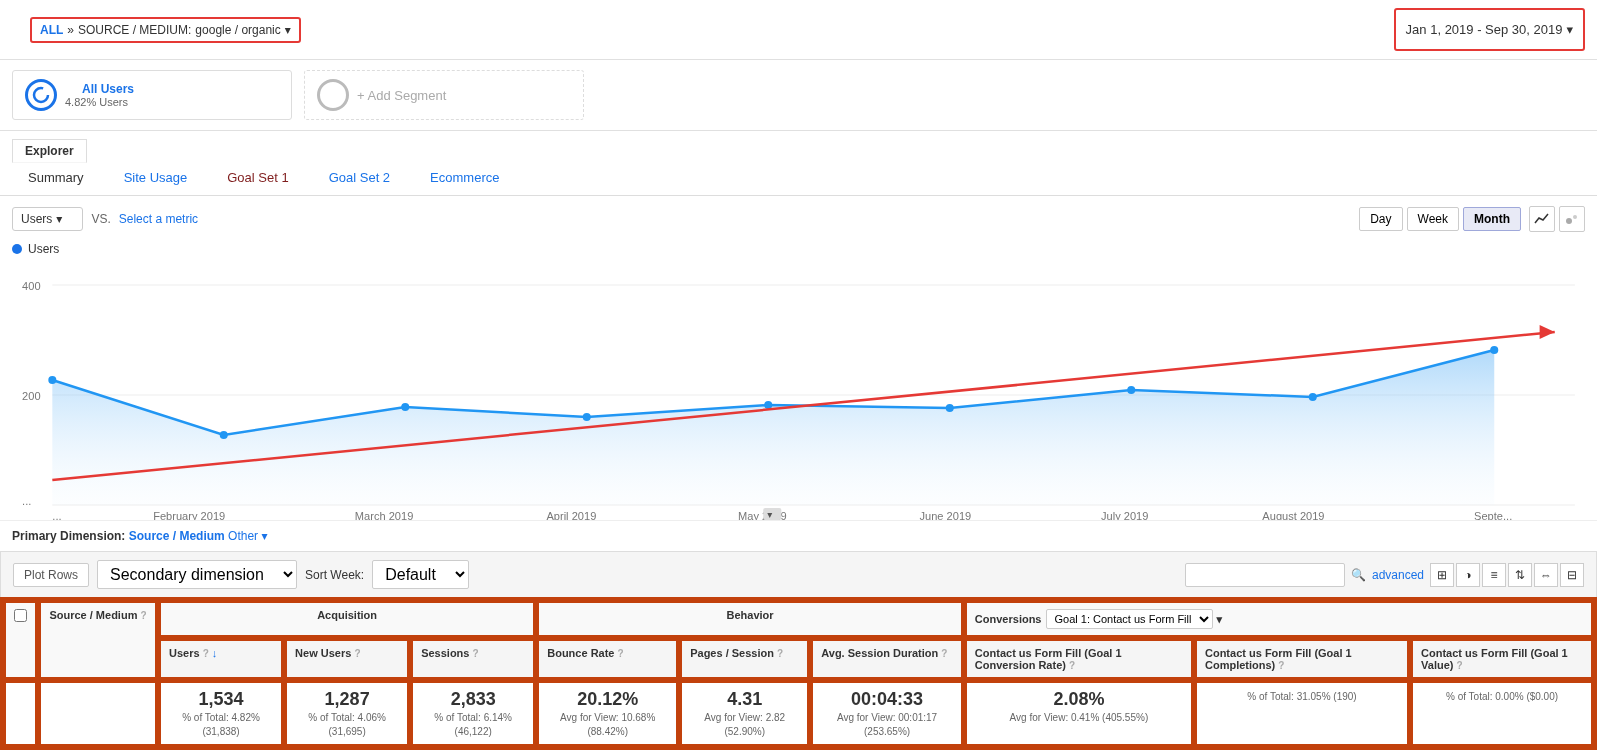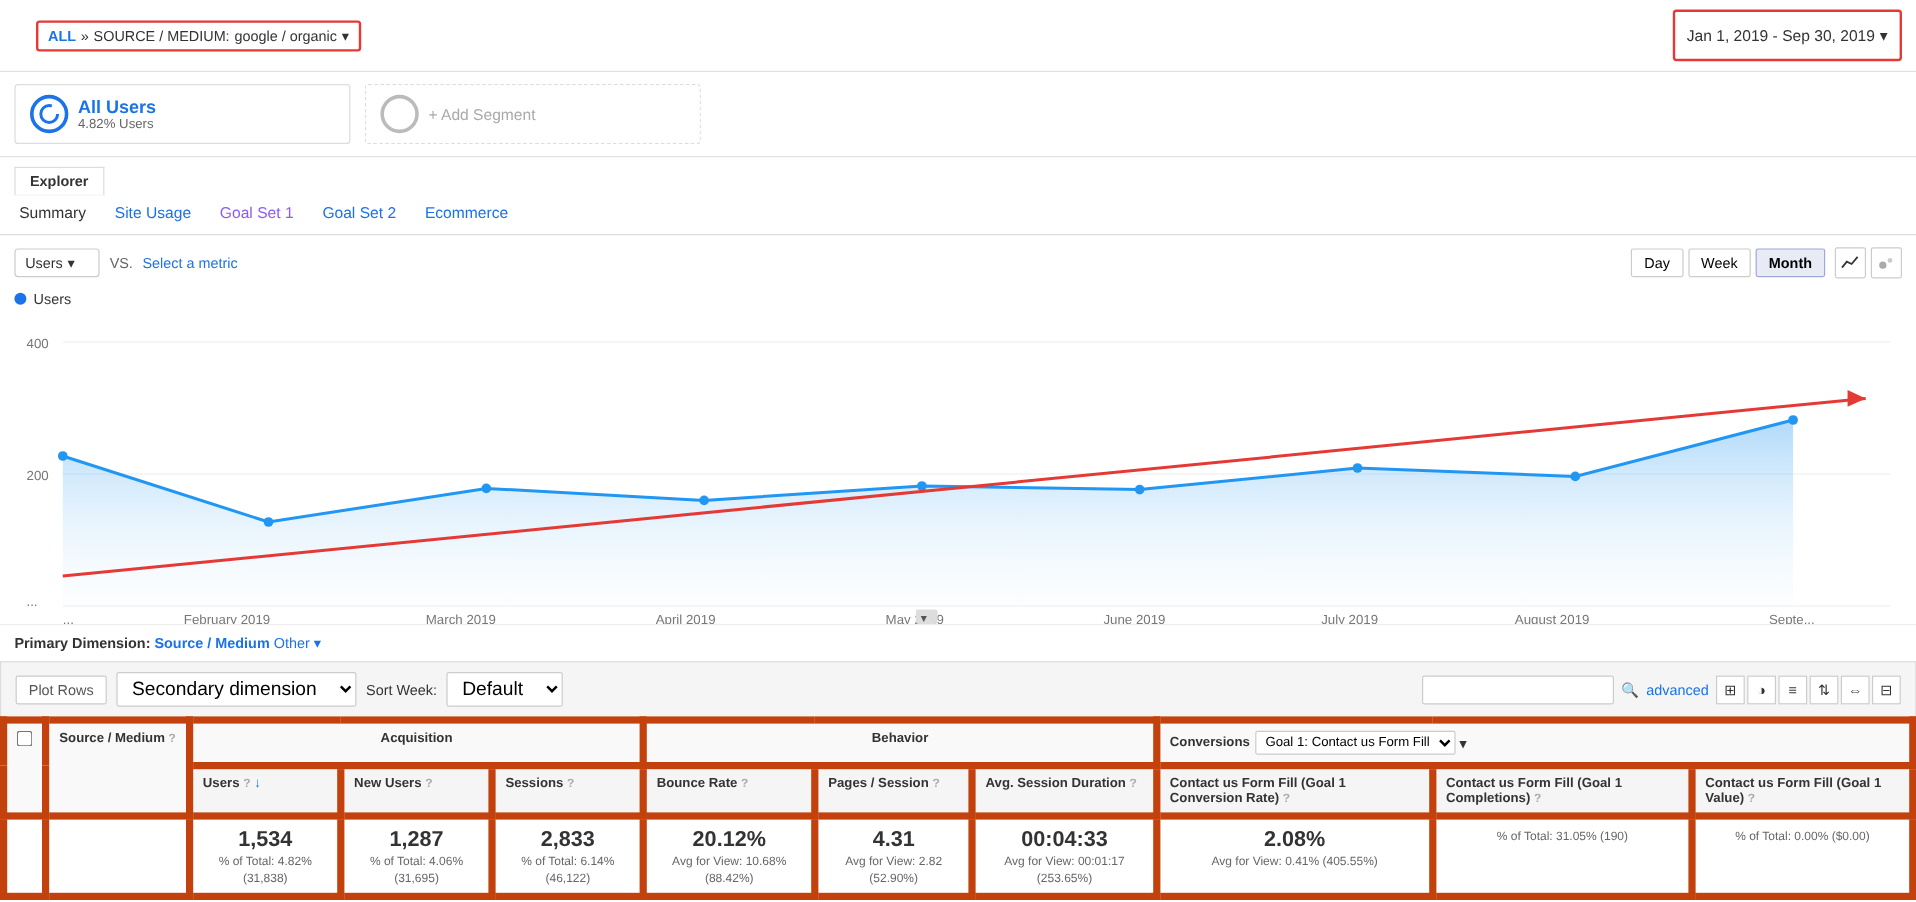--- a/index.html
+++ b/index.html
@@ -27,33 +27,33 @@
     .segment-card {
       border: 1px solid #ddd; border-radius: 3px; padding: 8px 12px;
       display: flex; align-items: center; gap: 8px; min-width: 280px;
     }
     .segment-circle {
       width: 32px; height: 32px; border-radius: 50%;
       border: 3px solid #1a73e8; display: flex; align-items: center; justify-content: center;
       background: transparent; flex-shrink: 0;
     }
     .segment-circle.grey { border-color: #bbb; }
-    .segment-info .name { font-size: 15px; font-weight: bold; color: #1a73e8; }
+    .segment-info .name { font-size: 12px; font-weight: bold; color: #1a73e8; margin-left: 17px; }
     .segment-info .pct { font-size: 11px; color: #666; }
 
     
     .explorer-section { padding: 8px 12px 0 12px; }
     .explorer-tab {
       display: inline-block; border: 1px solid #ddd; background: #f5f5f5;
       padding: 4px 12px; font-size: 12px; cursor: pointer; margin-bottom: -1px;
       border-bottom: 1px solid #f5f5f5;
     }
     .explorer-tab.active { background: #fff; font-weight: bold; }
 
-    .subtabs { display: flex; gap: 0; border-bottom: 1px solid #ddd; padding: 0 4px; }
+    .subtabs { display: flex; gap: 16px; border-bottom: 1px solid #ddd; padding: 0 16px; }
     .subtab {
       padding: 8px 12px; font-size: 13px; cursor: pointer; color: #1a73e8;
       border-bottom: 2px solid transparent;
     }
     .subtab.active { color: #333; font-weight: normal; border-bottom: none; }
     .subtab:first-child { color: #333; }
 
     
     .chart-controls {
       display: flex; justify-content: space-between; align-items: center;
@@ -190,21 +190,21 @@
   </div>
 </div>
 
 <div class="explorer-section">
   <span class="explorer-tab active">Explorer</span>
 </div>
 
 <div class="subtabs">
   <div class="subtab active" style="color:#333; font-size:13px;">Summary</div>
   <div class="subtab" style="color:#1a73e8; font-size:13px;">Site Usage</div>
-  <div class="subtab" style="color:#8b5cf6; font-size:13px;">Goal Set 1</div>
+  <div class="subtab" style="color:#7f1d1d; font-size:13px;">Goal Set 1</div>
   <div class="subtab" style="color:#1a73e8; font-size:13px;">Goal Set 2</div>
   <div class="subtab" style="color:#1a73e8; font-size:13px;">Ecommerce</div>
 </div>
 
 <div class="chart-controls">
   <div class="metric-selector">
     <div class="metric-dropdown">
       <span>Users</span>
       <span>▾</span>
     </div>

